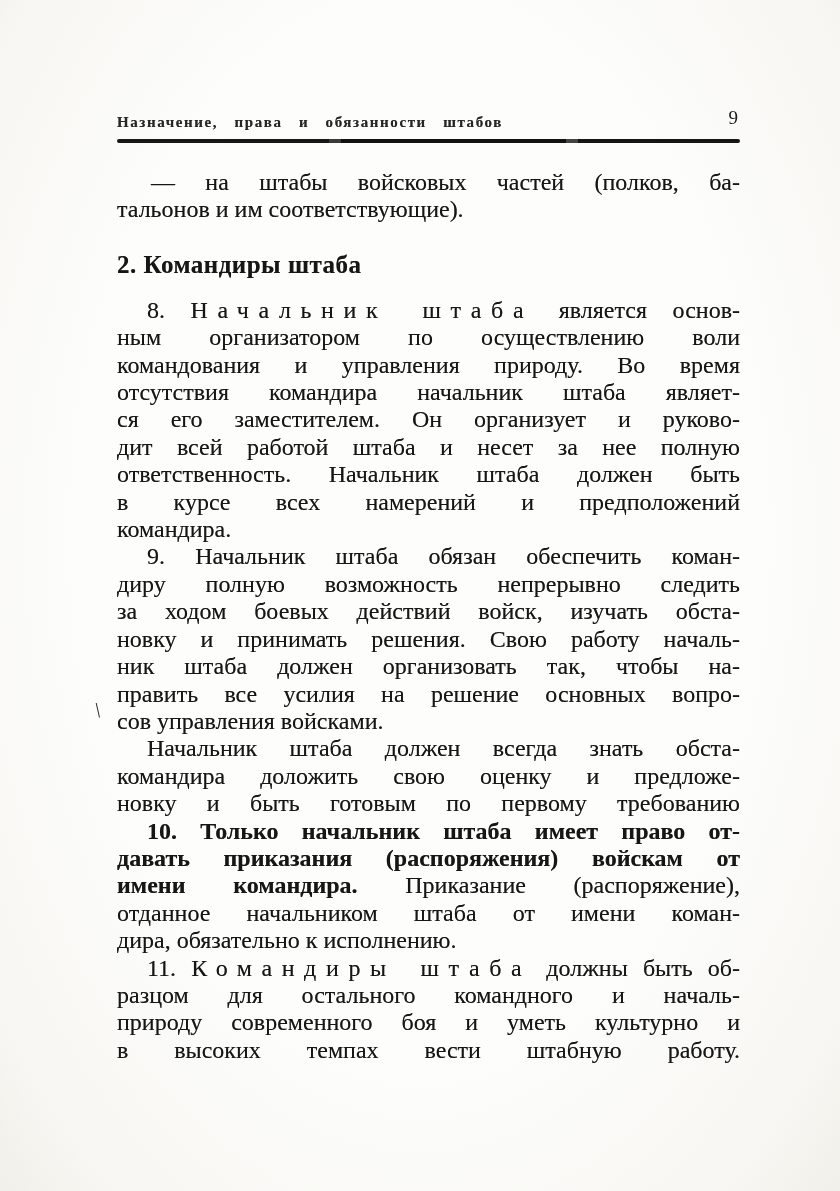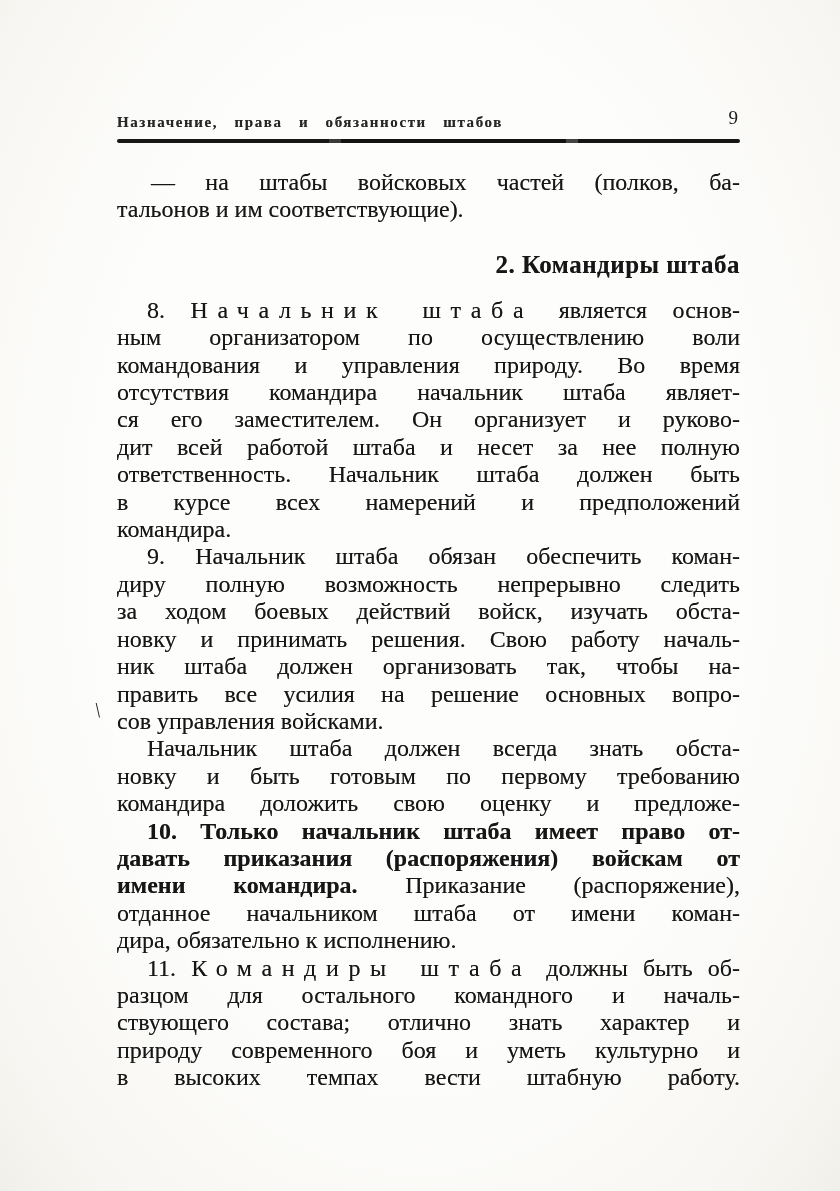--- a/index.html
+++ b/index.html
@@ -43,21 +43,21 @@
     text-shadow:0 0 0.5px rgba(20,20,20,.55);
   }
   .ln { min-height:27.4px; }
   .j  { text-align:justify; text-align-last:justify; }
   .ind  { text-indent:30px; }
   .ind2 { text-indent:34px; }
   .b { font-weight:bold; }
   .sp { letter-spacing:0.40em; }
   .section-heading {
     margin:26px 0 17px 0;
-    text-align:right;
+    text-align:left;
     font-size:25px; font-weight:bold;
     letter-spacing:0.5px; line-height:30px;
     text-shadow:0 0 0.5px rgba(20,20,20,.55);
   }
   .margin-mark {
     position:absolute; left:95px; top:698px;
     font-size:21px; color:#2a2a2a;
     transform:rotate(6deg);
   }
 </style>
@@ -102,35 +102,34 @@
         <div class="ln j">диру полную возможность непрерывно следить</div>
         <div class="ln j">за ходом боевых действий войск, изучать обста-</div>
         <div class="ln j">новку и принимать решения. Свою работу началь-</div>
         <div class="ln j">ник штаба должен организовать так, чтобы на-</div>
         <div class="ln j">править все усилия на решение основных вопро-</div>
         <div class="ln">сов управления войсками.</div>
       </div>
 
       <div>
         <div class="ln j ind">Начальник штаба должен всегда знать обста-</div>
+        <div class="ln j">командира доложить свою оценку и предложе-</div>
         <div class="ln j">новку и быть готовым по первому требованию</div>
-        <div class="ln j">командира доложить свою оценку и предложе-</div>
       </div>
 
       <div>
         <div class="ln j ind b">10. Только начальник штаба имеет право от-</div>
         <div class="ln j b">давать приказания (распоряжения) войскам от</div>
         <div class="ln j"><span class="b">имени командира.</span><span> Приказание (распоряжение),</span></div>
         <div class="ln j">отданное начальником штаба от имени коман-</div>
         <div class="ln">дира, обязательно к исполнению.</div>
       </div>
 
       <div>
         <div class="ln j ind"><span>11. </span><span class="sp">Командиры штаба</span><span> должны быть об-</span></div>
         <div class="ln j">разцом для остального командного и началь-</div>
-        <div class="ln j">ствующего состава; отлично знать характер и</div>
         <div class="ln j">природу современного боя и уметь культурно и</div>
         <div class="ln j">в высоких темпах вести штабную работу.</div>
       </div>
 
     </div>
   </div>
 </div>
 
 </body></html>

